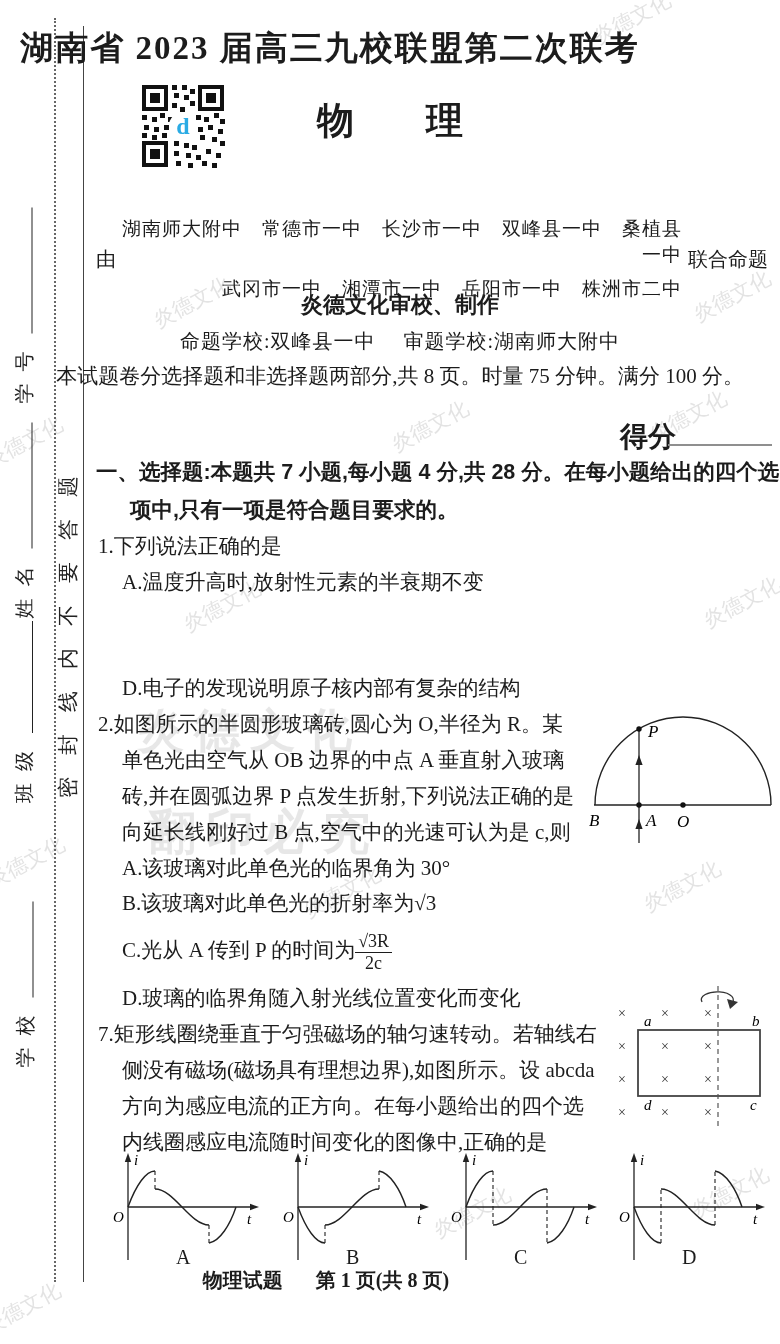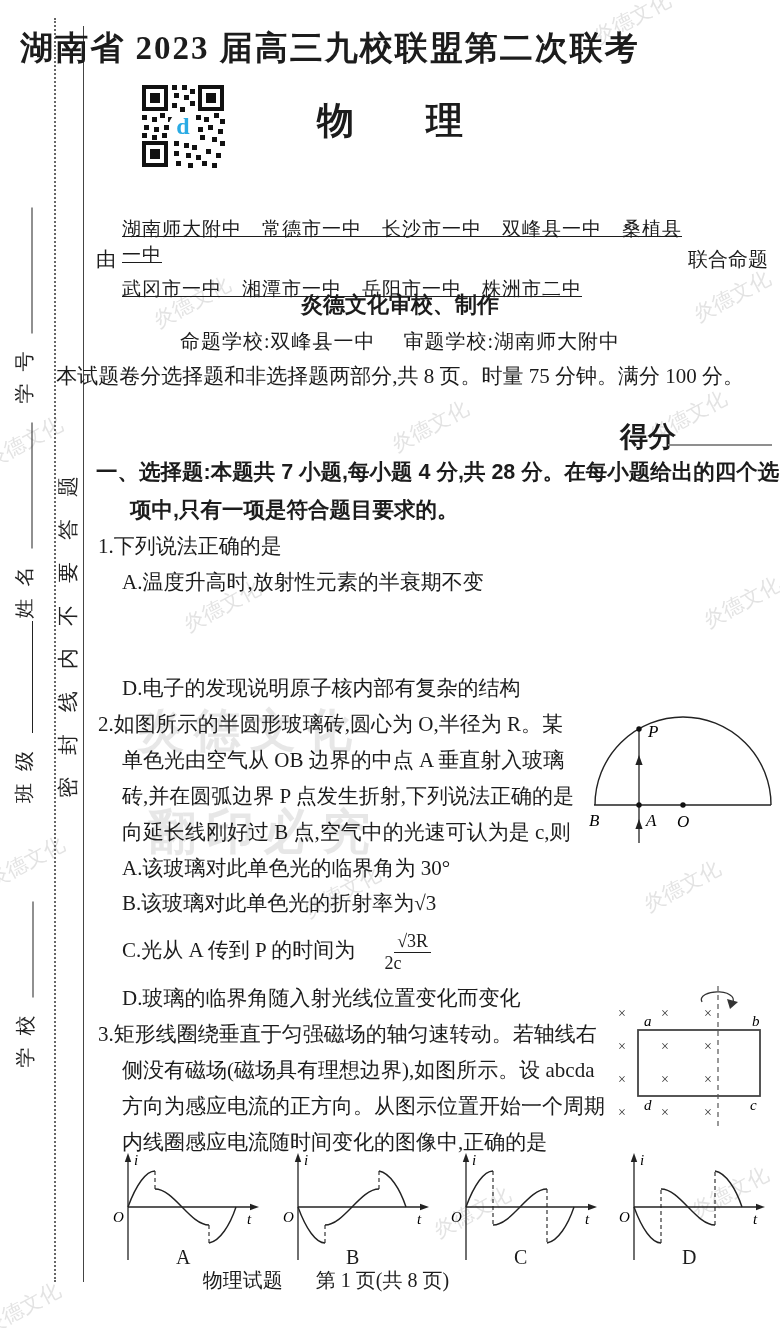--- a/index.html
+++ b/index.html
@@ -19,35 +19,35 @@
   .fline{display:inline-block;border-bottom:1.6px solid #222;vertical-align:-2px;margin-left:6px;}
   .sealtxt{position:absolute;transform:rotate(-90deg);transform-origin:center;white-space:nowrap;
        font-size:21px;letter-spacing:22px;color:#222;}
   
   .title{left:0;top:26px;width:660px;text-align:center;font-size:33px;font-weight:bold;
          letter-spacing:2px;}
   .subject{left:0;top:96px;width:780px;text-align:center;font-size:37px;font-weight:bold;
          letter-spacing:72px;text-indent:72px;}
   .byline{left:96px;top:212px;width:672px;display:flex;align-items:center;font-size:19px;}
   .byline .schools{flex:1;margin:0 6px;}
-  .byline .srow{text-align:left;padding:4px 0;letter-spacing:1px;text-decoration:underline;}
+  .byline .srow{text-align:right;padding:4px 0;letter-spacing:1px;}
   .maker{left:0;top:290px;width:800px;text-align:center;font-weight:bold;font-size:22px;
          font-family:"Liberation Sans",sans-serif;}
   .setters{left:0;top:328px;width:800px;text-align:center;font-size:20px;letter-spacing:1px;}
   .examinfo{left:0;top:362px;width:800px;text-align:center;font-size:21px;}
   .score{left:620px;top:418px;font-size:28px;font-weight:bold;font-family:"Liberation Sans",sans-serif;}
   .scoreline{position:absolute;left:668px;top:444px;width:104px;border-bottom:2px solid #8f8f8f;}
   
   .hei{font-family:"Liberation Sans",sans-serif;font-weight:bold;}
   .bodyline{position:absolute;font-size:21px;white-space:nowrap;}
   .frac{display:inline-block;text-align:center;vertical-align:middle;font-size:18px;line-height:1.05;}
-  .frac .num{display:block;border-bottom:1.4px solid #1c1c1c;padding:0 3px 1px;margin-left:39px;}
+  .frac .num{display:block;border-bottom:1.4px solid #1c1c1c;padding:0 3px 1px;}
   .frac .den{display:block;padding-top:1px;}
   .glabel{position:absolute;font-size:20px;}
-  .footer{position:absolute;left:0;top:1267px;width:652px;text-align:center;font-size:20px;}
+  .footer{position:absolute;left:0;top:1267px;width:652px;text-align:center;font-size:20px;font-weight:bold;}
   .footer span{margin:0 14px;}
   svg text{font-family:"Liberation Serif",serif;}
   .it{font-style:italic;}
 </style>
 </head>
 <body>
 
 <div class="page">
 
   <div class="wm" style="left:590px;top:4px">炎德文化</div>
@@ -190,23 +190,23 @@
     <polygon points="54,124 50.4,134 57.6,134" fill="#222"></polygon>
     <circle cx="54" cy="34" r="2.7" fill="#111"></circle>
     <circle cx="54" cy="110" r="2.7" fill="#111"></circle>
     <circle cx="98" cy="110" r="2.7" fill="#111"></circle>
     <text x="63" y="42" font-size="17" class="it">P</text>
     <text x="4" y="131" font-size="17" class="it">B</text>
     <text x="61" y="131" font-size="17" class="it">A</text>
     <text x="92" y="132" font-size="17" class="it">O</text>
   </svg>
 
-  <div class="bodyline" style="left:98px;top:1020px">3.矩形线圈绕垂直于匀强磁场的轴匀速转动。若轴线右</div>
+  <div class="bodyline" style="left:98px;top:1020px">7.矩形线圈绕垂直于匀强磁场的轴匀速转动。若轴线右</div>
   <div class="bodyline" style="left:122px;top:1056px">侧没有磁场(磁场具有理想边界),如图所示。设 abcda</div>
-  <div class="bodyline" style="left:122px;top:1092px">方向为感应电流的正方向。从图示位置开始一个周期</div>
+  <div class="bodyline" style="left:122px;top:1092px">方向为感应电流的正方向。在每小题给出的四个选</div>
   <div class="bodyline" style="left:122px;top:1128px">内线圈感应电流随时间变化的图像中,正确的是</div>
 
   <svg class="abs" style="left:605px;top:980px" width="178" height="152" viewBox="0 0 178 152">
     <g fill="#333" font-size="14" text-anchor="middle">
       <text x="17" y="38">×</text>
         <text x="60" y="38">×</text>
         <text x="103" y="38">×</text>
       <text x="17" y="71">×</text>
         <text x="60" y="71">×</text>
         <text x="103" y="71">×</text>

